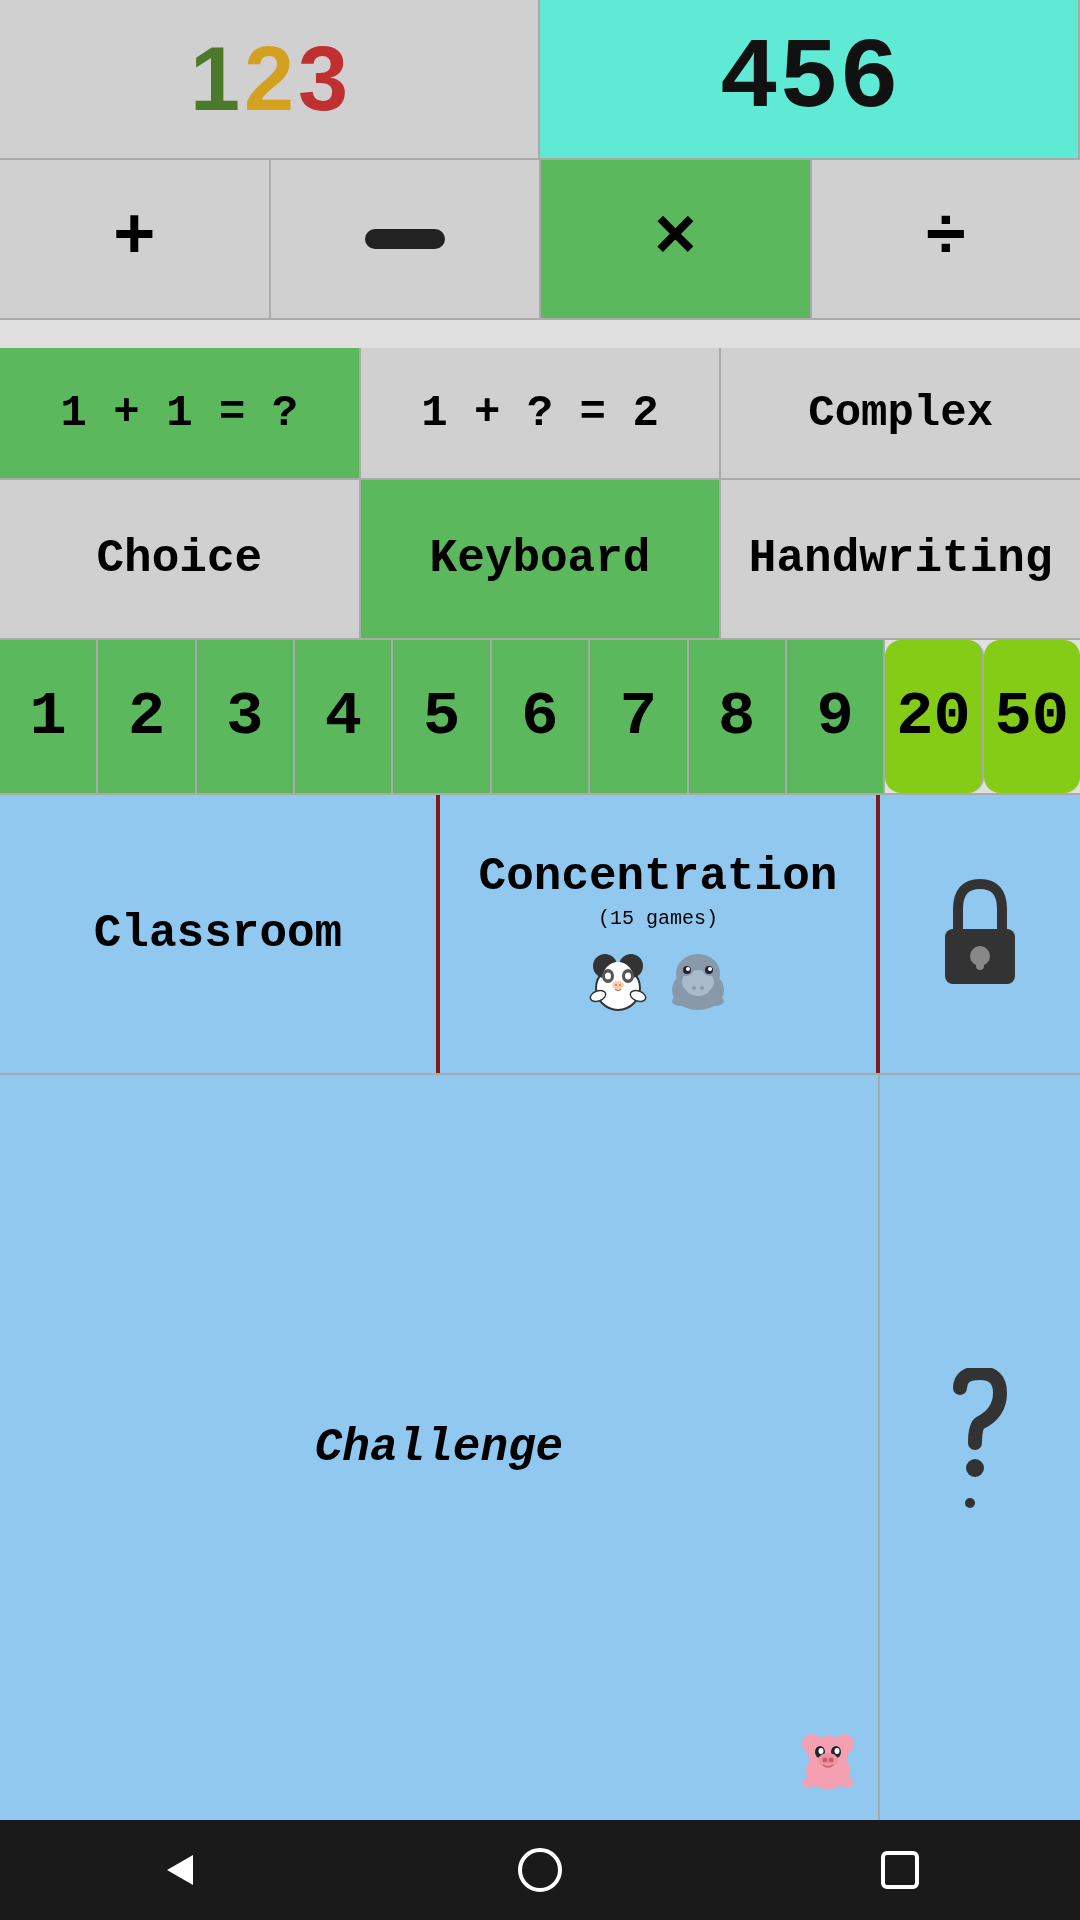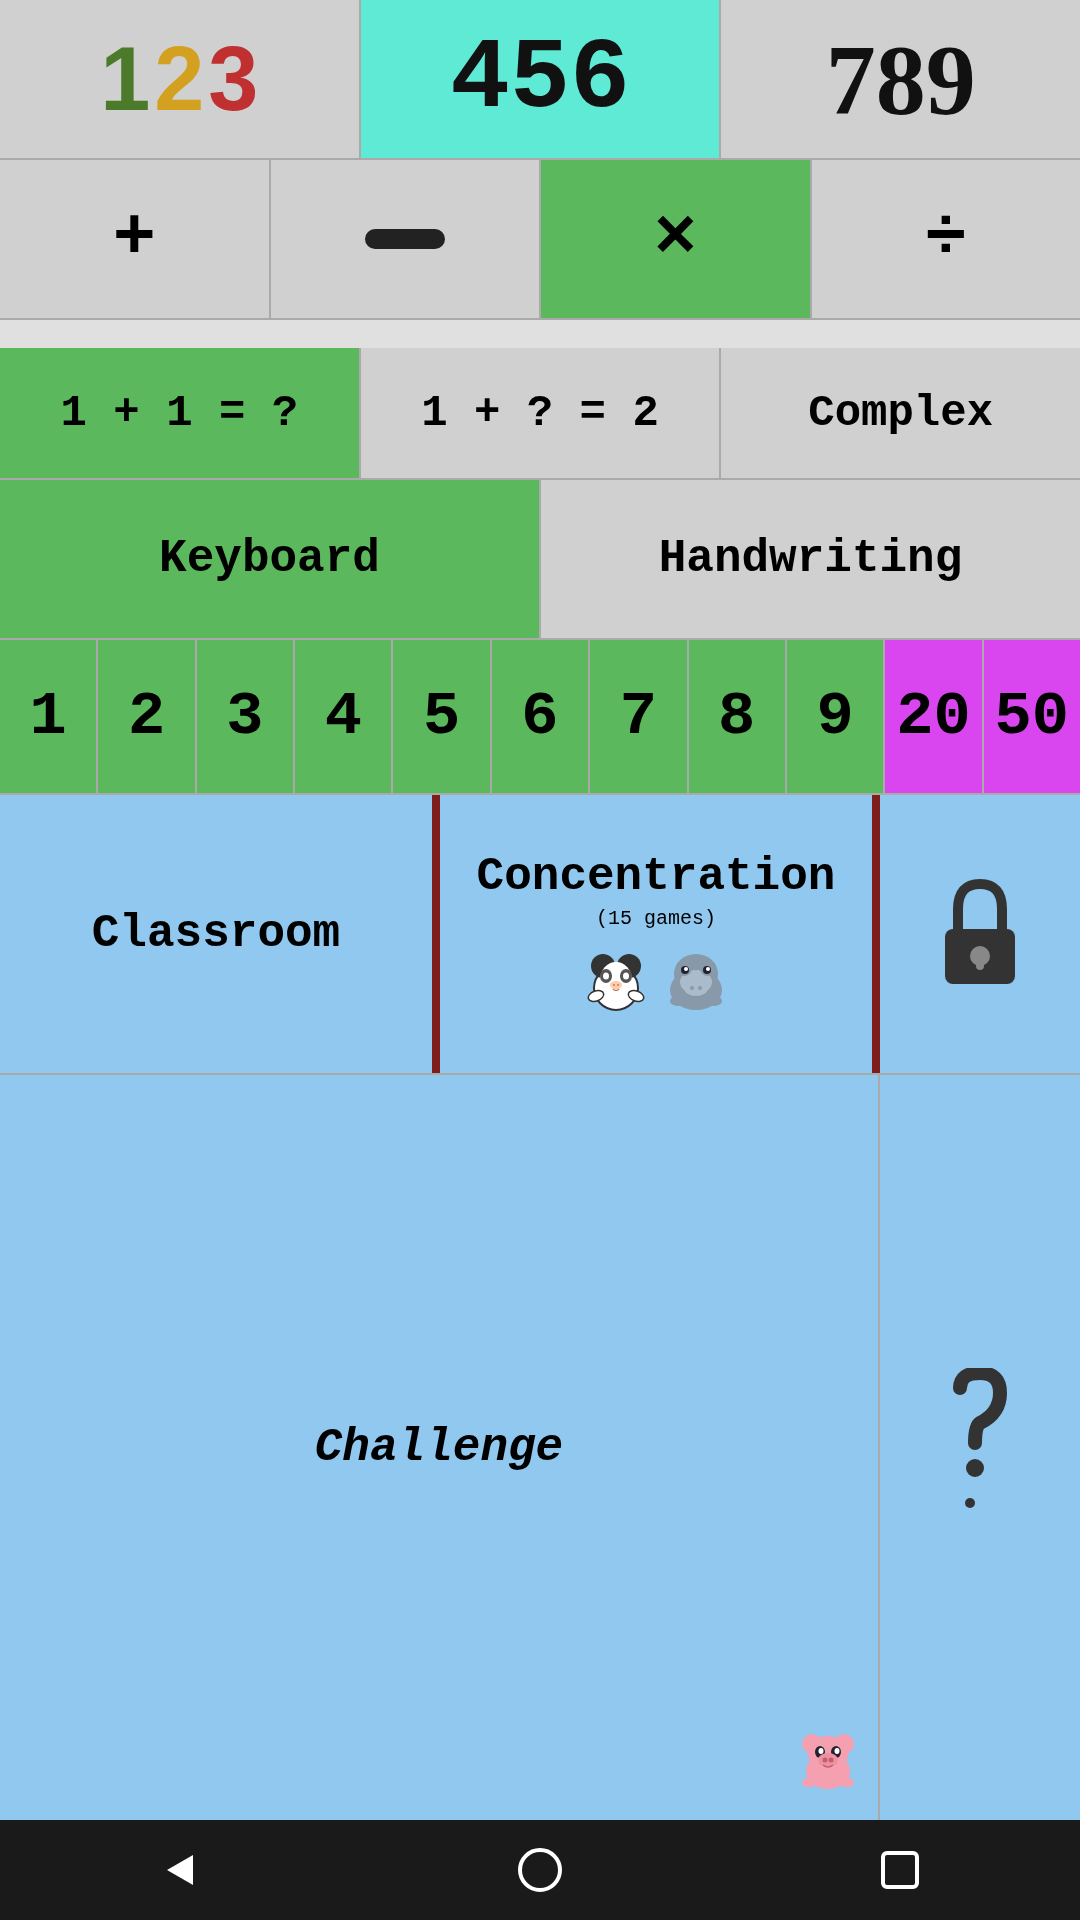--- a/index.html
+++ b/index.html
@@ -132,41 +132,42 @@
       background: #5cb85c;
       display: flex;
       align-items: center;
       justify-content: center;
       border-right: 2px solid #aaa;
       font-size: 62px;
       font-family: 'Courier New', monospace;
       font-weight: bold;
     }
     .cell-num.unselected {
-      background: #d946ef;
+      background: #84cc16;
+      border-radius: 16px;
     }
     .cell-num:last-child {
       border-right: none;
     }
 
     
     .row6 {
       display: flex;
       flex-direction: row;
       height: 280px;
       border-bottom: 2px solid #aaa;
     }
     .cell-game {
       flex: 1;
       background: #90c8f0;
       display: flex;
       flex-direction: column;
       align-items: center;
       justify-content: center;
-      border-right: 8px solid #7f1d1d;
+      border-right: 4px solid #7f1d1d;
       font-size: 46px;
       font-weight: bold;
       font-family: 'Courier New', monospace;
       position: relative;
     }
     .cell-game:last-child {
       border-right: none;
       flex: 0 0 200px;
     }
     .cell-game .sub-text {
@@ -277,23 +278,20 @@
   <div class="cell-123">
     <div class="num-style-123">
       <span class="digit-1">1</span>
       <span class="digit-2">2</span>
       <span class="digit-3">3</span>
     </div>
   </div>
   <div class="cell-456">
     <span class="scratchy" style="font-size:100px; color:#111;">456</span>
   </div>
-  <div class="cell-789">
-    <span style="font-size:100px; font-weight:bold; color:#111; font-family: Georgia, serif;">789</span>
-  </div>
 </div>
 
 <div class="row2">
   <div class="cell-op">
     <span>+</span>
   </div>
   <div class="cell-op">
     <span style="font-size:40px; background:#222; display:inline-block; width:80px; height:20px; border-radius:10px;"></span>
   </div>
   <div class="cell-op selected">
@@ -310,20 +308,23 @@
   </div>
   <div class="cell-eq unselected">
     <span>1 + ? = 2</span>
   </div>
   <div class="cell-eq unselected">
     <span>Complex</span>
   </div>
 </div>
 
 <div class="row4">
+  <div class="cell-mode">
+    <span>Choice</span>
+  </div>
   <div class="cell-mode selected">
     <span>Keyboard</span>
   </div>
   <div class="cell-mode">
     <span>Handwriting</span>
   </div>
 </div>
 
 <div class="row5">
   <div class="cell-num">

